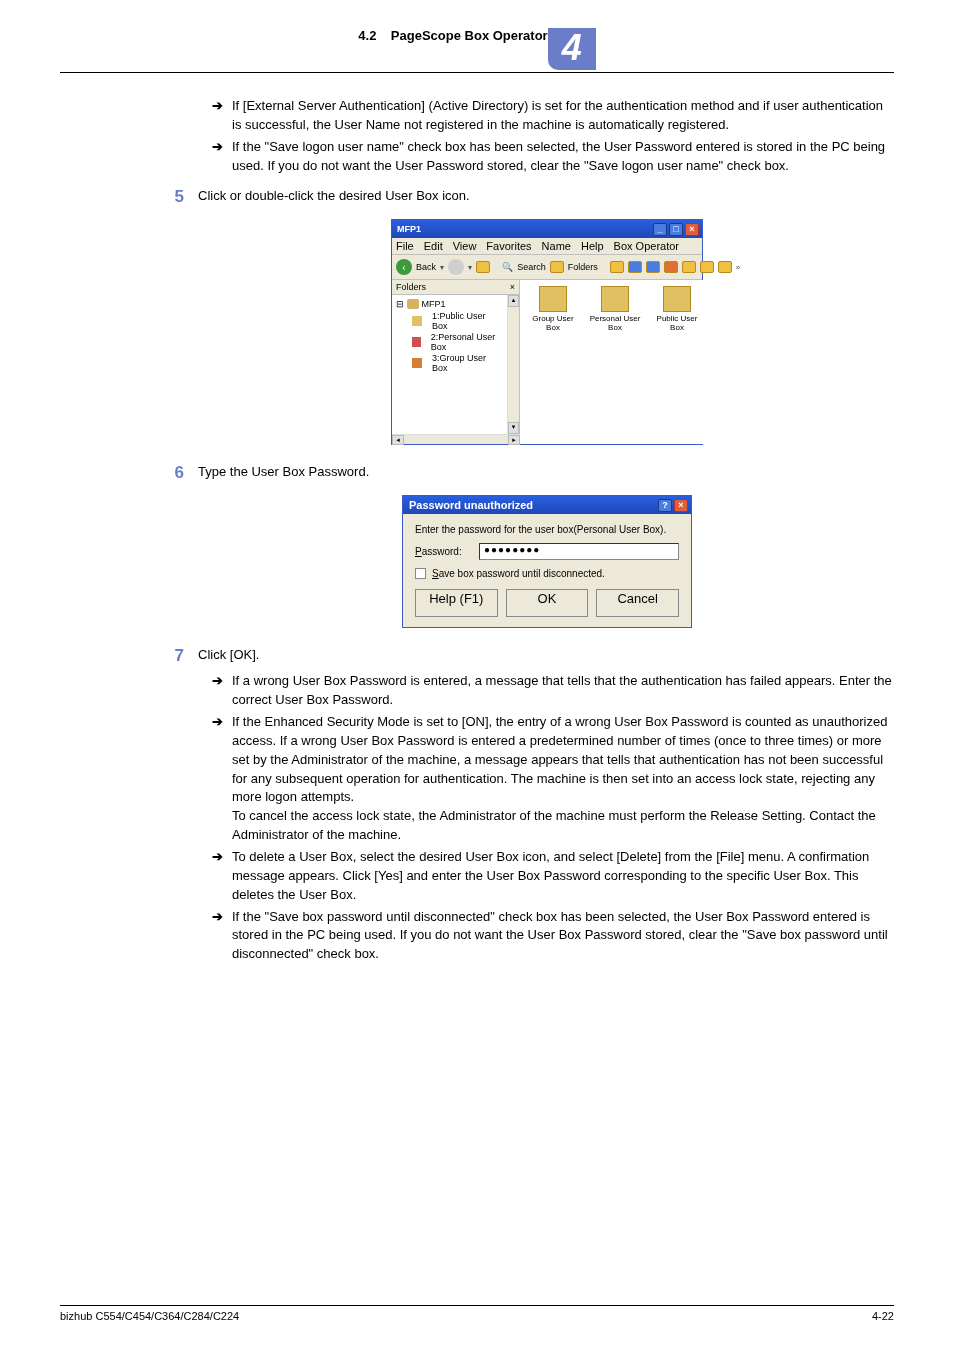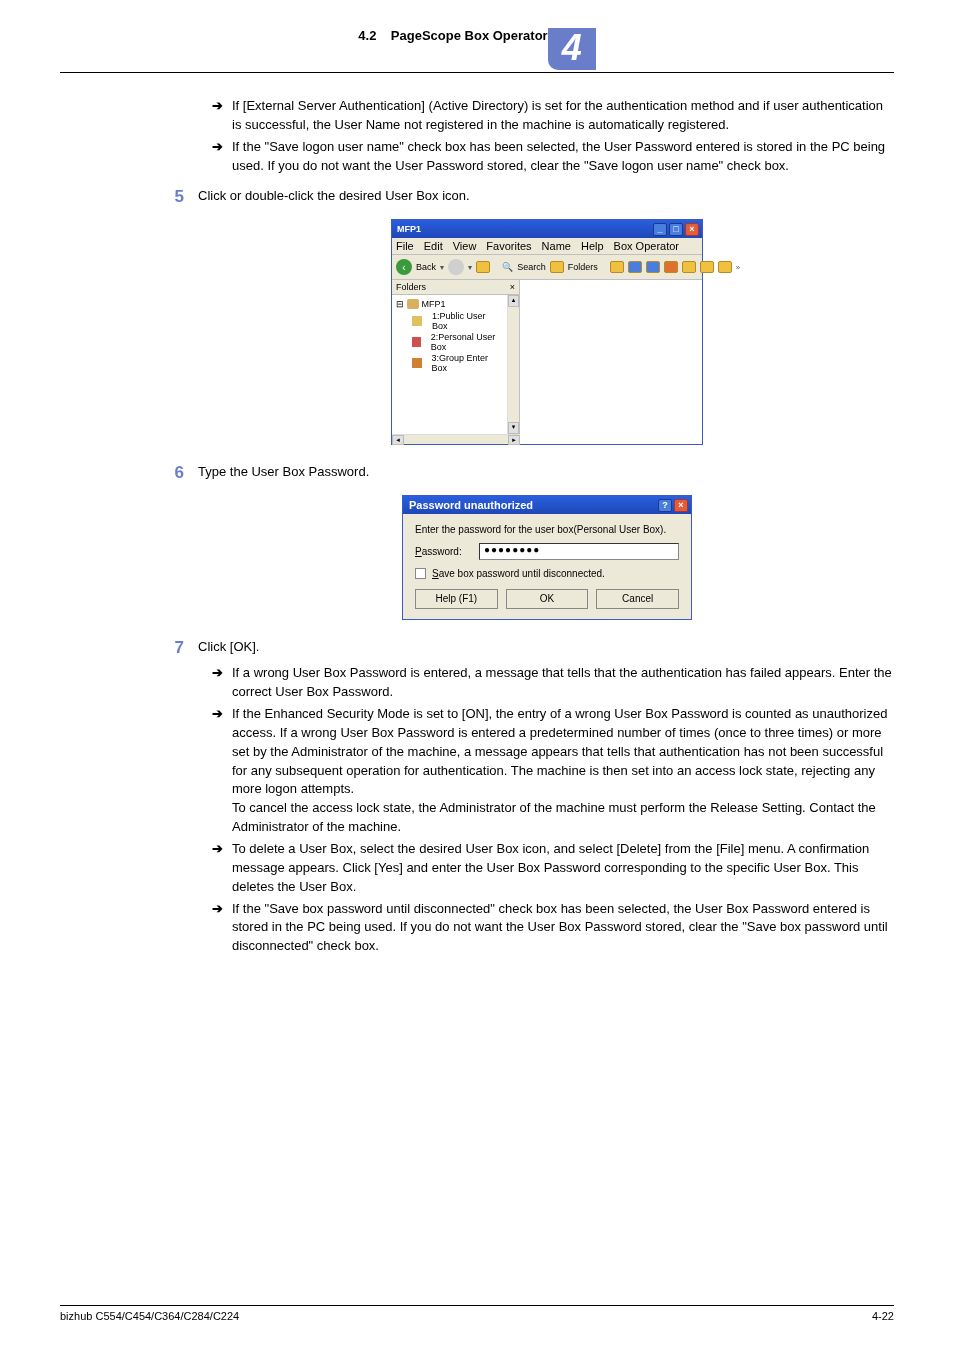--- a/index.html
+++ b/index.html
@@ -210,22 +210,22 @@
     font-size: 10px;
     letter-spacing: 1px;
   }
   .chk-row { display: flex; align-items: center; gap: 6px; margin: 6px 0 10px; }
   .chkbox { width: 11px; height: 11px; border: 1px solid #888; background: #fff; }
   .btn-row { display: flex; justify-content: space-between; gap: 8px; }
   .dlg-btn {
     flex: 1;
     border: 1px solid #888;
     background: #ece9d8;
-    height: 20px;
-    font-size: 10px;
+    height: 28px;
+    font-size: 13px;
     text-align: center;
     line-height: 18px;
   }
   .footer {
     position: absolute;
     bottom: 28px;
     left: 60px;
     right: 60px;
     border-top: 1px solid #000;
     padding-top: 4px;
@@ -342,35 +342,49 @@
                   <div class="tree-item">
                       <span class="box-ico"></span>
                       <span>1:Public User Box</span>
                     </div>
                   <div class="tree-item">
                       <span class="box-ico" style="background:#d05050;"></span>
                       <span>2:Personal User Box</span>
                     </div>
                   <div class="tree-item">
                       <span class="box-ico" style="background:#d08030;"></span>
-                      <span>3:Group Enter Box</span>
+                      <span>3:Group User Box</span>
                     </div>
                 </div>
               </div>
               <div class="sb-scroll">
                 <div class="scroll-btn">▴</div>
                 <div class="scroll-btn">▾</div>
               </div>
             </div>
           </div>
           <div class="sb-hscroll">
             <div class="scroll-btn-h">◂</div>
             <div class="scroll-btn-h">▸</div>
           </div>
         </div>
+        <div class="mfp-main">
+          <div class="box-cell">
+            <div class="big-box-ico"></div>
+            <div>Group User Box</div>
+          </div>
+          <div class="box-cell">
+            <div class="big-box-ico"></div>
+            <div>Personal User Box</div>
+          </div>
+          <div class="box-cell">
+            <div class="big-box-ico"></div>
+            <div>Public User Box</div>
+          </div>
+        </div>
       </div>
     </div>
   </div>
 
   <div class="step-row">
     <div class="step-num">6</div>
     <div class="step-text">Type the User Box Password.</div>
   </div>
 
   <div class="img-wrap">

